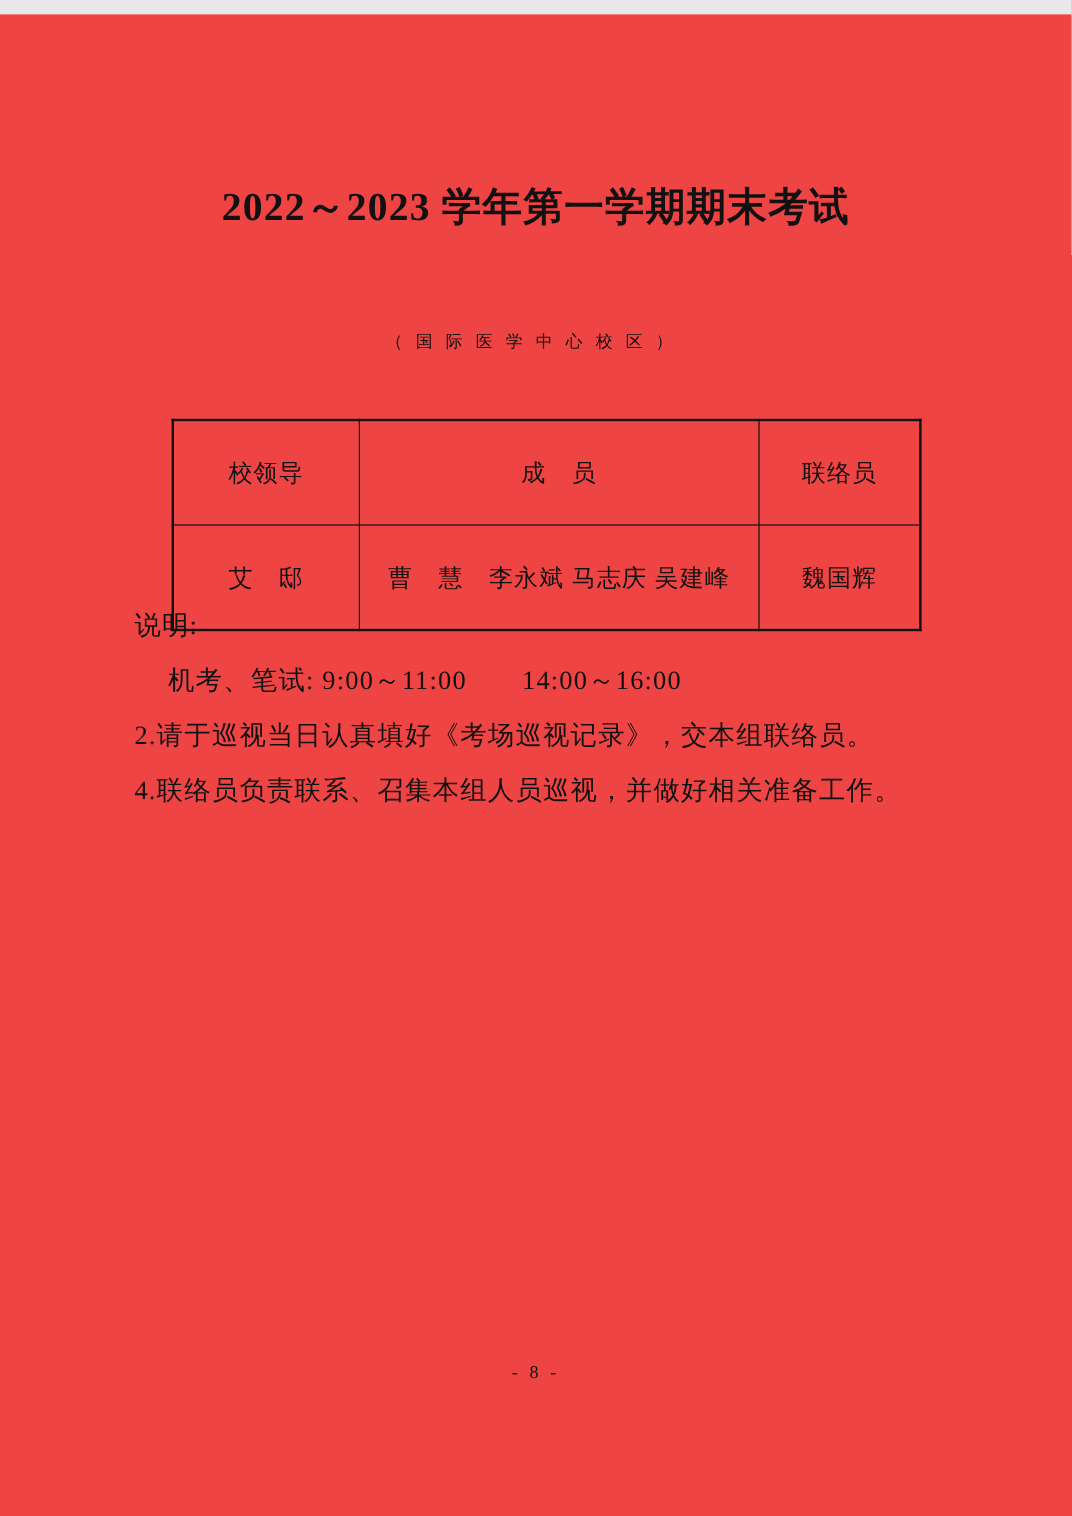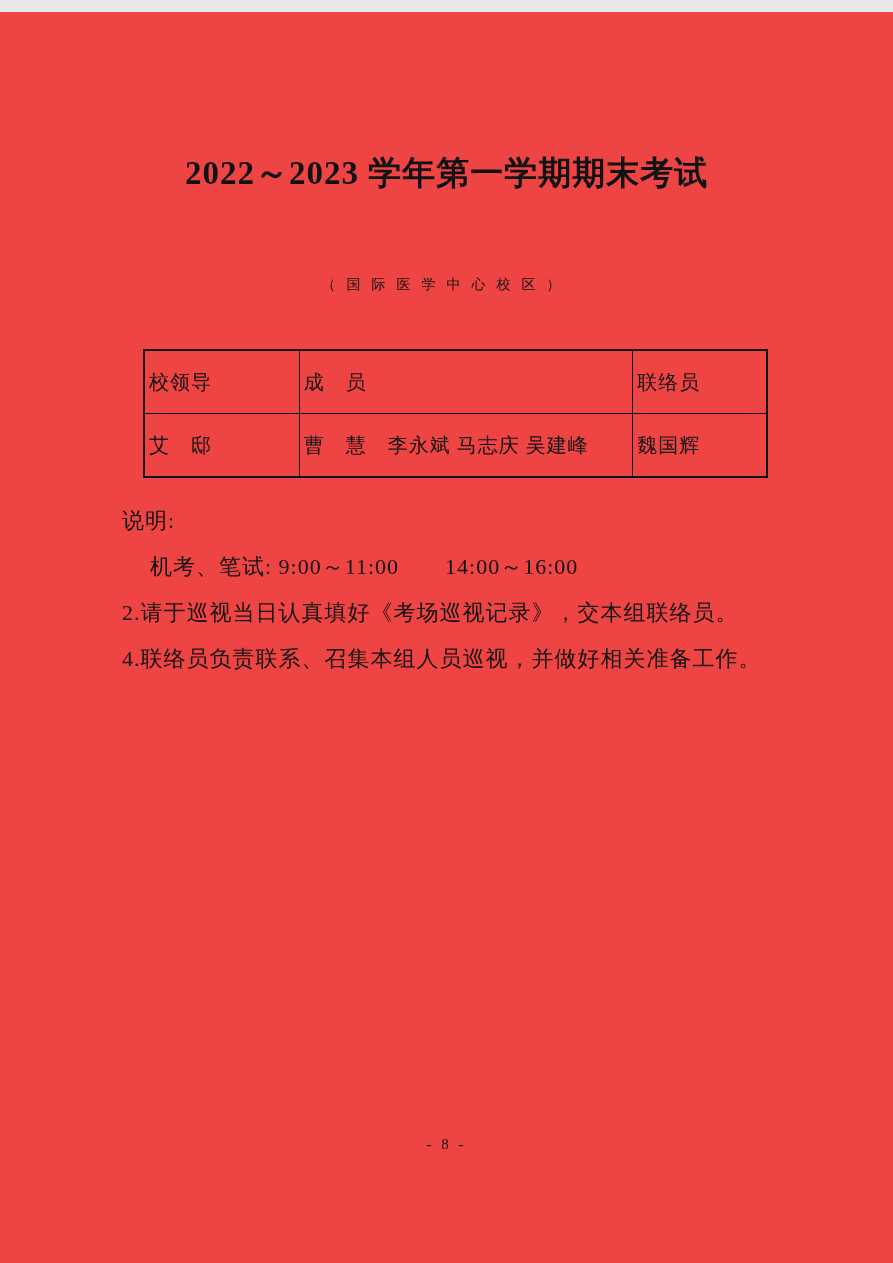--- a/index.html
+++ b/index.html
@@ -38,34 +38,34 @@
     top: 337px;
     left: 143px;
     width: 625px;
     border-collapse: collapse;
     border: 2px solid #111111;
     font-size: 20px;
     table-layout: fixed;
   }
   table.schedule th, table.schedule td {
     border: 1px solid #111111;
-    text-align: left;
+    text-align: center;
     vertical-align: middle;
     height: 54px;
     font-weight: normal;
-    padding: 4px 4px;
+    padding: 16px 4px;
     letter-spacing: 1px;
   }
   .col-leader  { width: 24.5%; }
   .col-members { width: 54.5%; }
   .col-liaison { width: 21%; }
   .notes {
     position: absolute;
     top: 486px;
-    left: 122px;
+    left: 112px;
     right: 60px;
     font-size: 22px;
     letter-spacing: 1px;
   }
   .note-line {
     height: 46px;
     line-height: 46px;
     white-space: pre;
   }
   .note-indent { padding-left: 28px; }

